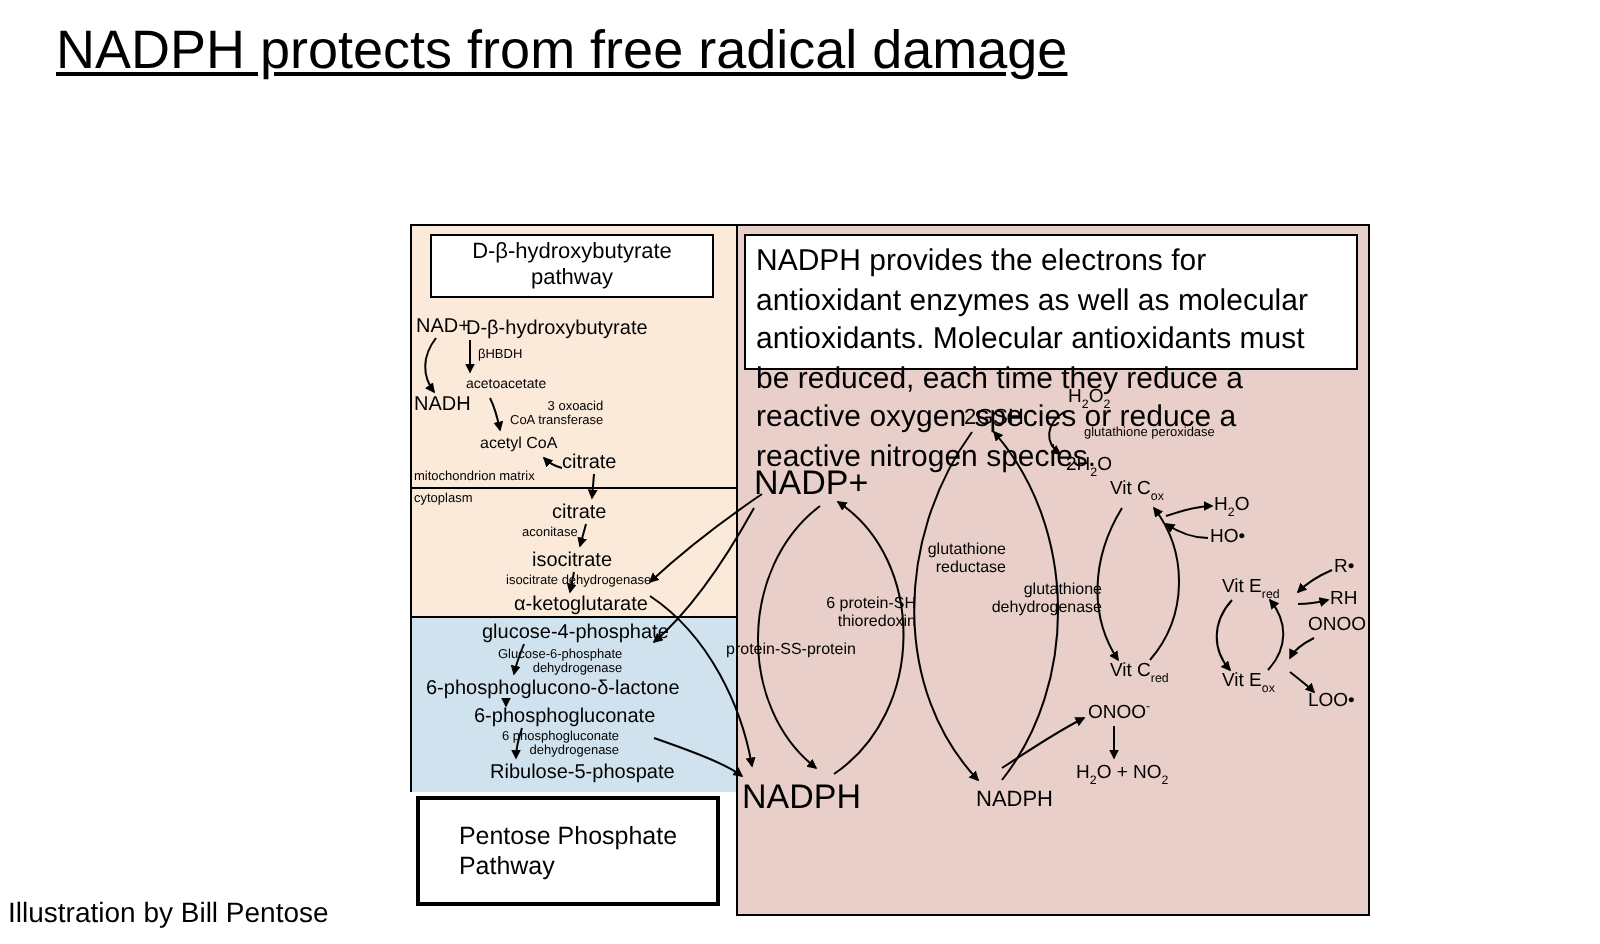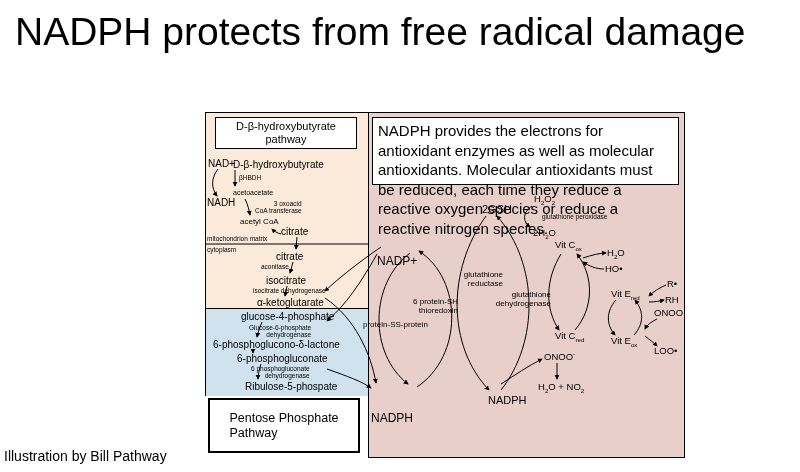--- a/index.html
+++ b/index.html
@@ -1,21 +1,21 @@
 <!DOCTYPE html>
 <html><head>
 <meta charset="utf-8">
 <style>
   * { margin:0; padding:0; box-sizing:border-box; }
   html,body { background:#fff; }
   body {
     width:800px; height:472px; position:relative; overflow:hidden;
     font-family:"Liberation Sans", sans-serif; color:#000;
   }
-  #slide-title { position:absolute; left:15px; top:10px; font-size:39px; letter-spacing:0; }
+  #slide-title { position:absolute; left:28px; top:10px; font-size:27px; letter-spacing:0;text-decoration:underline; }
   #credit { position:absolute; left:4px; top:448px; font-size:14px; }
 
   #diagram { position:absolute; left:205px; top:112px; width:480px; height:396px; }
   .panel { position:absolute; border:1px solid #000; }
   #panel-mito   { left:0; top:0;    width:164px; height:197px; background:#fbe9da; }
   #panel-ppp    { left:0; top:196px; width:164px; height:89px;  background:#cfe2ee; }
   #panel-bottom { left:0; top:284px; width:164px; height:62px;  background:#fff; border:none; }
   #panel-anti   { left:163px; top:0; width:317px; height:346px; background:#e9cfc9; }
 
   #arrows { position:absolute; left:0; top:0; pointer-events:none; }
@@ -26,28 +26,28 @@
   #note-box { left:167px; top:5px; width:307px; height:68px; padding:3px 5px; font-size:15px; line-height:1.3; }
 
   .lbl { position:absolute; white-space:pre-line; line-height:1.1; }
   .ctr { text-align:right; }
   .fs6  { font-size:6.5px; }
   .fs7  { font-size:7px; }
   .fs8  { font-size:8px; }
   .fs9  { font-size:9.5px; }
   .fs10 { font-size:10px; }
   .fs11 { font-size:11px; }
-  .fs14 { font-size:12px;margin-top:22px; }
+  .fs14 { font-size:17px; }
   sub, sup { font-size:65%; }
 </style>
 </head>
 <body>
 
 <div id="slide-title">NADPH protects from free radical damage</div>
-<div id="credit">Illustration by Bill Pathway</div>
+<div id="credit">Illustration by Bill Pentose</div>
 
 <div id="diagram">
 
   <div class="panel" id="panel-mito"></div>
   <div class="panel" id="panel-ppp"></div>
   <div class="panel" id="panel-bottom"></div>
   <div class="panel" id="panel-anti"></div>
 
   <svg id="arrows" width="480" height="346" viewBox="0 0 480 346">
     <defs>

